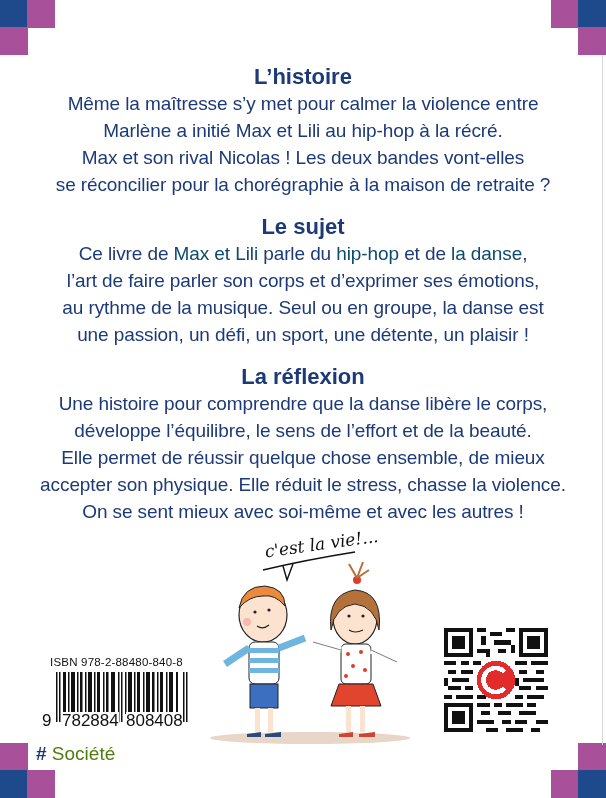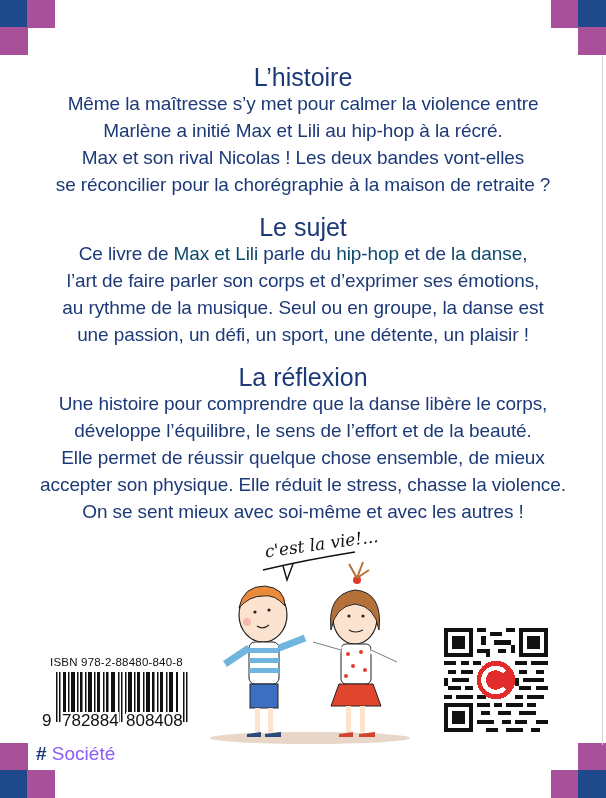--- a/index.html
+++ b/index.html
@@ -7,39 +7,39 @@
     body { position: relative; font-family: "Liberation Sans", "DejaVu Sans", sans-serif; color: #1d3a78; }
 
     .sq { position: absolute; width: 28px; height: 28px; }
     .blue { background: #1e4a8c; }
     .purple { background: #a8509a; }
 
     .spine-line { position: absolute; left: 602px; top: 55px; width: 1px; height: 690px; background: #d8d8d8; }
 
     .content { position: absolute; left: 0; top: 64px; width: 606px; text-align: center; }
     .section { margin-bottom: 16px; }
-    .section-title { font-weight: normal; font-size: 25px; line-height: 26px; color: #1d3a78; }
+    .section-title { font-weight: bold; font-size: 22px; line-height: 26px; color: #1d3a78; }
     .line { font-size: 19px; line-height: 27px; color: #1d3a78; white-space: nowrap; letter-spacing: -0.1px; }
     .hl { color: #0c4a6e; }
 
     
     .illustration { position: absolute; left: 205px; top: 530px; width: 210px; height: 215px; }
 
     
     .isbn-label { position: absolute; left: 50px; top: 656px; font-size: 11.5px; color: #111; letter-spacing: 0.2px; white-space: nowrap; text-align: center; }
     .isbn-label .isbn-word { font-weight: normal; }
     .barcode { position: absolute; left: 56px; top: 672px; width: 132px; height: 50px; }
     .barcode-digits { position: absolute; top: 712px; font-size: 17px; color: #111; background: #fff; line-height: 18px; font-family: "Liberation Sans", sans-serif; }
 
     
     .qr { position: absolute; left: 444px; top: 628px; width: 104px; height: 104px; }
 
     .tag { position: absolute; left: 36px; top: 742px; font-size: 19px; line-height: 24px; white-space: nowrap; }
     .tag-hash { color: #1d3a78; font-weight: bold; }
-    .tag-label { color: #8b5cf6; }
+    .tag-label { color: #4d7c0f; }
   </style>
 </head>
 <body>
 
 <div class="sq blue" style="left:0;top:0;"></div>
 <div class="sq purple" style="left:27px;top:0;"></div>
 <div class="sq purple" style="left:0;top:27px;"></div>
 
 <div class="sq purple" style="left:551px;top:0;"></div>
 <div class="sq blue" style="left:578px;top:0;"></div>

